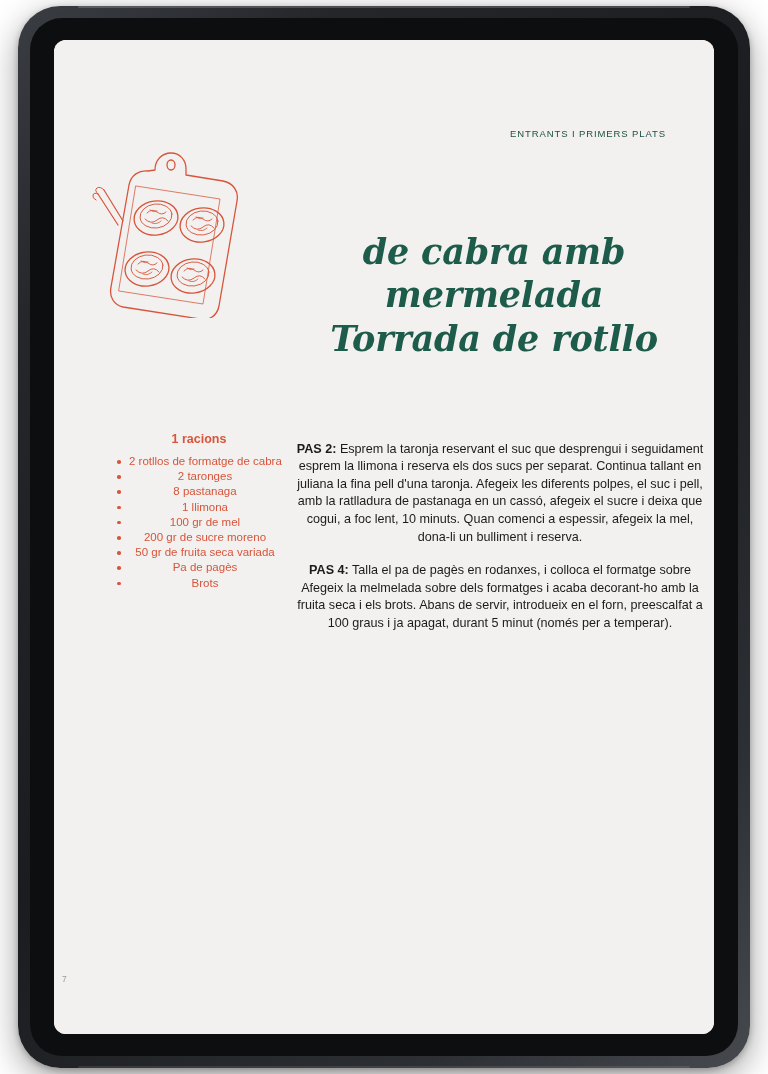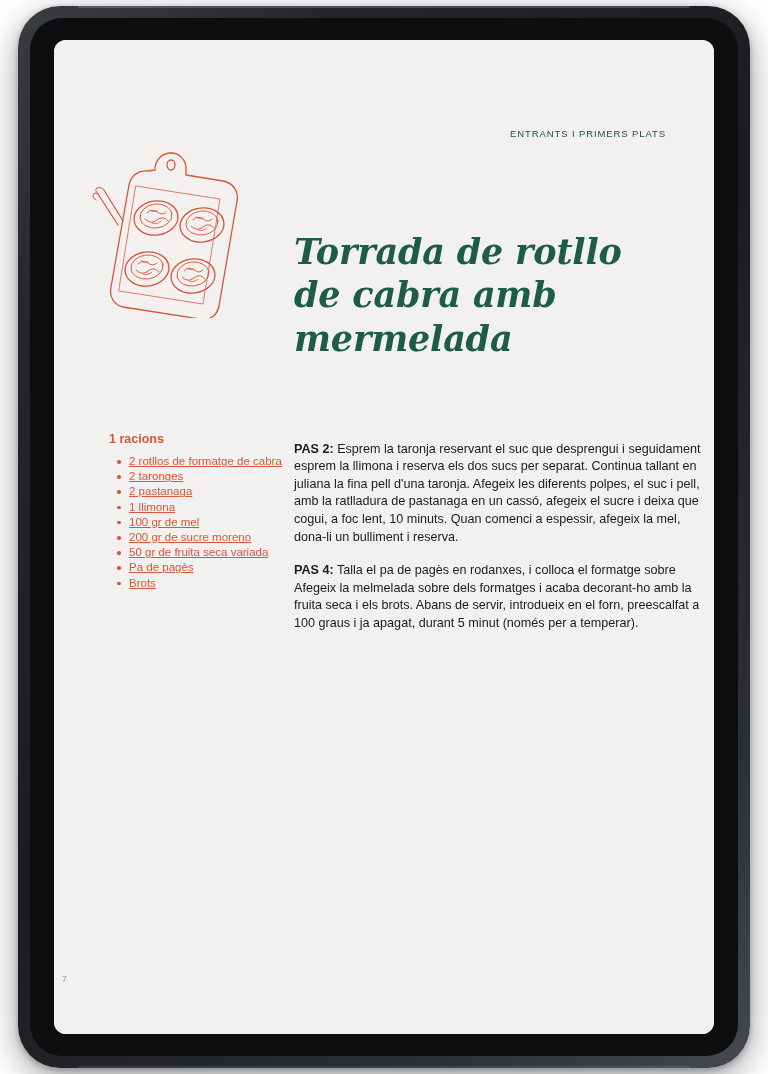--- a/index.html
+++ b/index.html
@@ -56,20 +56,21 @@
     left: 60px; right: 60px; bottom: 0px; height: 2px;
     background: rgba(255,255,255,0.10);
     border-radius: 2px;
   }
 
   
   #page {
     position: absolute;
     inset: 0;
     background: #f2f1ef;
+    text-align: center;
   }
 
   .kicker {
     position: absolute;
     right: 48px;
     top: 88px;
     font-size: 9.5px;
     letter-spacing: 0.9px;
     color: #1d4f43;
     font-family: "Liberation Sans", sans-serif;
@@ -111,21 +112,20 @@
     font-size: 12.5px;
     font-weight: 700;
     margin-bottom: 6px;
     color: #d8543a;
     font-family: "Liberation Sans", sans-serif;
   }
   #ingredient-list {
     list-style: none;
     margin: 8px;
     padding: 0;
-    text-decoration: underline;
   }
   #ingredient-list li {
     position: relative;
     padding-left: 12px;
     font-size: 11.5px;
     line-height: 15.2px;
     color: #d8543a;
     white-space: nowrap;
   }
   #ingredient-list li::before {
@@ -220,30 +220,30 @@
             <path d="M97 153 q5 2 9 -2" stroke-width="0.8"></path>
 
             <path d="M12 62 L31 93" stroke-width="1.2"></path>
             <path d="M6 66 L26 97" stroke-width="1.2"></path>
             <path d="M12 62 q-4 -4 -7 -2 q-3 2 1 6" stroke-width="1"></path>
             <path d="M6 66 q-4 -2 -5 1 q-1 3 3 5" stroke-width="1"></path>
           </svg>
         </div>
 
         <div class="title">
+          <div>de cabra amb mermelada</div>
           <div>Torrada de rotllo</div>
-          <div>de cabra amb mermelada</div>
         </div>
 
         <div id="ingredients">
           <div id="servings">1 racions</div>
           <ul id="ingredient-list">
             <li>2 rotllos de formatge de cabra</li>
             <li>2 taronges</li>
-            <li>2 pastanaga</li>
+            <li>8 pastanaga</li>
             <li>1 llimona</li>
             <li>100 gr de mel</li>
             <li>200 gr de sucre moreno</li>
             <li>50 gr de fruita seca variada</li>
             <li>Pa de pagès</li>
             <li>Brots</li>
           </ul>
         </div>
 
         <div id="steps">

